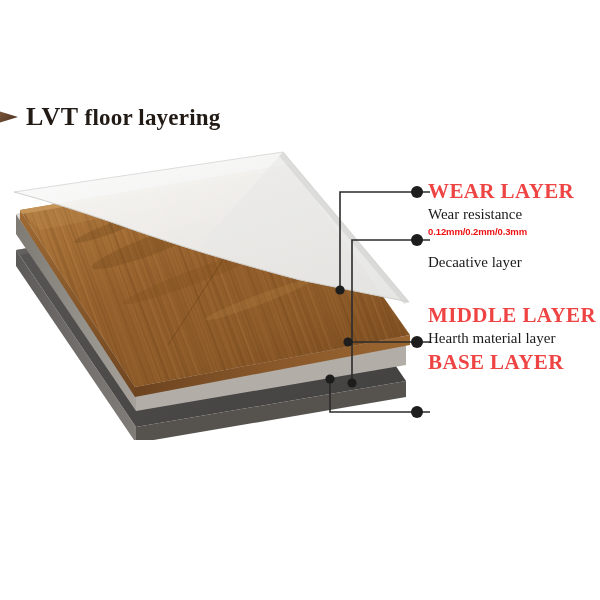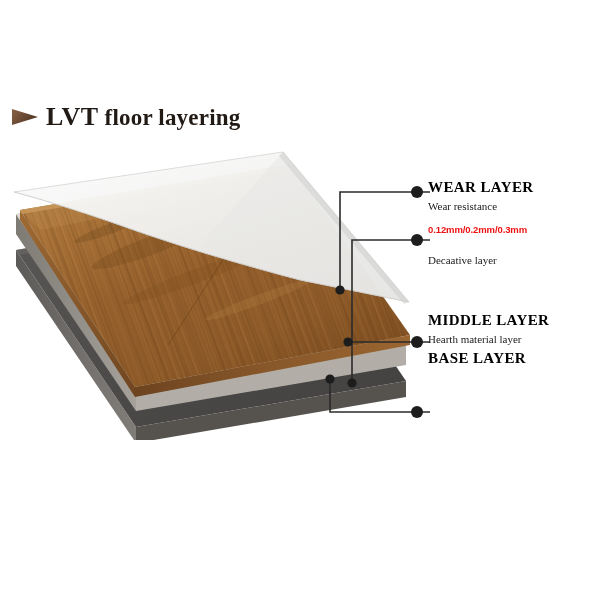--- a/index.html
+++ b/index.html
@@ -20,21 +20,20 @@
   }
 
   
   #title-row {
     position: absolute;
     left: 0px;
     top: 100px;
     height: 34px;
     display: flex;
     align-items: center;
-    padding-left: 20px;
   }
   #title-bullet {
     width: 26px;
     height: 18px;
     margin-left: -8px;
     margin-right: 8px;
     flex: 0 0 auto;
   }
   #title-text {
     font-family: "Liberation Serif", serif;
@@ -60,47 +59,47 @@
   #illo svg { display: block; }
 
   
   .callout {
     position: absolute;
     left: 428px;
   }
   .callout .c-title {
     font-family: "Liberation Serif", serif;
     font-weight: bold;
+    font-size: 21px;
+    color: #ef4444;
+    letter-spacing: 0.4px;
+    white-space: nowrap;
+    line-height: 1.05;
+  }
+  .callout .c-sub {
+    font-family: "Liberation Serif", serif;
     font-size: 15px;
-    color: #000000;
-    letter-spacing: 0.4px;
-    white-space: nowrap;
-    line-height: 1.05;
-  }
-  .callout .c-sub {
-    font-family: "Liberation Serif", serif;
-    font-size: 11px;
     color: #1a1a1a;
     white-space: nowrap;
     margin-top: 4px;
     line-height: 1.1;
   }
   .callout .c-spec {
     font-family: "Liberation Sans", sans-serif;
     font-size: 9.5px;
     font-weight: bold;
     color: #ee1111;
     white-space: nowrap;
-    margin-top: 12px;
+    margin-top: 3px;
     letter-spacing: -0.1px;
   }
 
   #callout-wear   { top: 180px; }
   #callout-decor  { top: 250px; }
-  #callout-middle { top: 313px; }
+  #callout-middle { top: 304px; }
   #callout-base   { top: 351px; }
 </style>
 </head>
 <body>
 
 <div id="stage">
 
   <div id="title-row">
     <svg id="title-bullet" viewBox="0 0 26 18">
       <defs>

